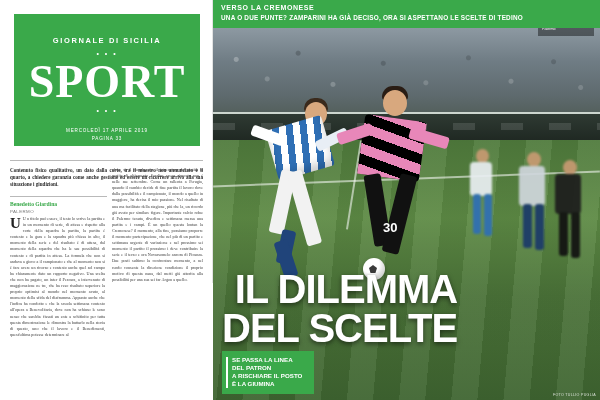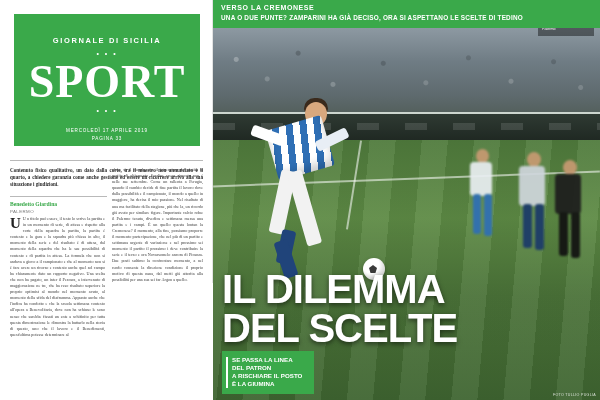--- a/index.html
+++ b/index.html
@@ -352,20 +352,21 @@
   .headline {
     position: absolute;
     left: 9px;
     bottom: 52px;
     z-index: 7;
     color: #ffffff;
     font-family: "Liberation Sans", sans-serif;
     font-weight: bold;
     letter-spacing: -1px;
     text-shadow: 0 2px 5px rgba(0,0,0,.55);
+    text-align: right;
   }
   .headline-l1 { font-size: 40px; line-height: 38px; }
   .headline-l2 { font-size: 40px; line-height: 40px; }
 
   
   .flash-box {
     position: absolute;
     left: 9px;
     bottom: 6px;
     width: 92px;
@@ -467,20 +468,31 @@
         <div class="p-head h1"></div>
         <div class="p-body t1"></div>
         <div class="p-arm a1"></div>
         <div class="p-arm a2"></div>
         <div class="p-leg l1"></div>
         <div class="p-leg l2"></div>
         <div class="sock1"></div>
         <div class="sock2"></div>
       </div>
 
+      <div class="player" id="player-palermo">
+        <div class="hair"></div>
+        <div class="p-head h1"></div>
+        <div class="p-body t1"></div>
+        <div class="t-pink"></div>
+        <div class="p-arm a1"></div>
+        <div class="p-arm a2"></div>
+        <div class="p-leg l1"></div>
+        <div class="p-leg l2"></div>
+        <div class="num">30</div>
+      </div>
 
       <div class="ball"></div>
     </div>
 
     <div class="photo-caption">Più il Cremonese, il ritorno come dei momenti in campo dalla squadra di attesa a Palermo</div>
 
     <div class="headline">
       <div class="headline-l1">IL DILEMMA</div>
       <div class="headline-l2">DEL SCELTE</div>
     </div>

